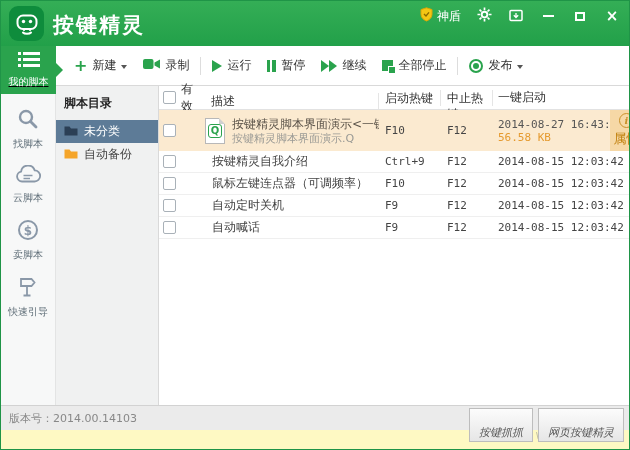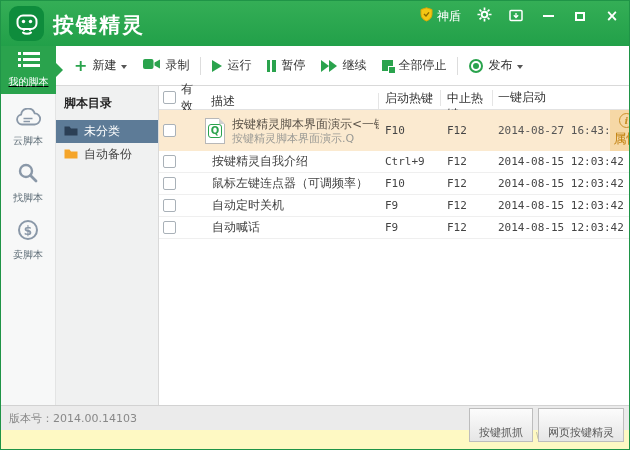--- a/index.html
+++ b/index.html
@@ -89,21 +89,21 @@
   .props-tab .lbl { font-size:13px; color:#bf7d07;font-family:Liberation Serif, serif; }
   .row { height:22px; border-bottom:1px solid #efefef; }
   .row .c-desc { color:#444; padding-left:9px; }
 
   
   .statusbar { position:absolute; left:0; top:404px; width:100%; height:25px; background:#ebebeb;
     border-top:1px solid #d2d2d2; display:flex; align-items:center; z-index:6; }
   .version { font-size:11px; color:#888; padding-left:8px; }
   .sb-buttons { position:absolute; right:5px; top:2px; display:flex; gap:5px; }
   .sb-buttons button { font-family:inherit; font-size:11px; color:#555; height:21px; padding:16px 9px;
-    background:linear-gradient(#fcfcfc,#e6e6e6); border:1px solid #bdbdbd; cursor:pointer; }
+    background:linear-gradient(#fcfcfc,#e6e6e6); border:1px solid #bdbdbd; cursor:pointer;font-style:italic; }
 
   
   .watermark { position:absolute; right:4px; bottom:8px; z-index:5; text-align:center; pointer-events:none; }
   .wm-main { font-size:37px; font-weight:800; letter-spacing:3px;
     color:rgba(125,130,135,0.38); -webkit-text-stroke:1.5px rgba(105,110,115,0.65);
     text-shadow:1px 1px 0 rgba(255,255,255,0.6); line-height:1; }
   .wm-sub { font-size:9px; letter-spacing:2px; color:rgba(140,140,140,0.55); margin-top:3px; }
 </style>
 </head>
 <body>
@@ -168,44 +168,53 @@
           <rect x="0" y="6" width="3" height="3" fill="#fff"></rect>
             <rect x="5" y="6" width="17" height="3" fill="#fff"></rect>
           <rect x="0" y="12" width="3" height="3" fill="#fff"></rect>
             <rect x="5" y="12" width="17" height="3" fill="#fff"></rect>
         </svg>
       </span>
       <span class="lbl">我的脚本</span>
     </div>
     <div class="side-item">
       <span>
+        <svg width="22" height="22" viewBox="0 0 22 22">
+          <circle cx="9" cy="9" r="6" fill="none" stroke="#8a98a8" stroke-width="2.4"></circle>
+          <path d="M13.5 13.5L19 19" stroke="#8a98a8" stroke-width="2.8" stroke-linecap="round"></path>
+        </svg>
+      </span>
+      <span class="lbl">找脚本</span>
+    </div>
+    <div class="side-item">
+      <span>
         <svg width="28" height="19" viewBox="0 0 28 19">
           <path d="M8 16.5a5 5 0 0 1-.9-9.9A7 7 0 0 1 20.7 5.4 4.8 4.8 0 0 1 20.5 16.5z" fill="none" stroke="#8a98a8" stroke-width="1.8"></path>
           <path d="M9.5 10.5h9M9.5 13.5h6.5" stroke="#8a98a8" stroke-width="1.4"></path>
         </svg>
       </span>
       <span class="lbl">云脚本</span>
     </div>
     <div class="side-item">
       <span>
         <svg width="22" height="22" viewBox="0 0 22 22">
-          <circle cx="9" cy="9" r="6" fill="none" stroke="#8a98a8" stroke-width="2.4"></circle>
-          <path d="M13.5 13.5L19 19" stroke="#8a98a8" stroke-width="2.8" stroke-linecap="round"></path>
-        </svg>
-      </span>
-      <span class="lbl">找脚本</span>
-    </div>
-    <div class="side-item">
-      <span>
-        <svg width="22" height="22" viewBox="0 0 22 22">
           <circle cx="11" cy="11" r="9" fill="none" stroke="#8a98a8" stroke-width="2"></circle>
           <text x="11" y="15.5" text-anchor="middle" font-size="12" font-weight="bold" fill="#8a98a8" font-family="DejaVu Sans,sans-serif">$</text>
         </svg>
       </span>
       <span class="lbl">卖脚本</span>
+    </div>
+    <div class="side-item">
+      <span>
+        <svg width="22" height="22" viewBox="0 0 22 22">
+          <path d="M4 3h10.5l3 3.5-3 3.5H4z" fill="none" stroke="#8a98a8" stroke-width="1.8"></path>
+          <path d="M10 10.5V19M6.5 19.5h7" stroke="#8a98a8" stroke-width="1.8"></path>
+        </svg>
+      </span>
+      <span class="lbl">快速引导</span>
     </div>
   </div>
 
   <div class="toolbar">
     <button class="tbtn">
       <span class="ic-plus">+</span>
       <span>新建</span>
       <span class="caret"></span>
     </button>
     <button class="tbtn">
@@ -292,20 +301,21 @@
           </span>
         <span class="desc-lines">
           <div class="t1">按键精灵脚本界面演示&lt;一键启动&gt;</div>
           <div class="t2">按键精灵脚本界面演示.Q</div>
         </span>
       </span>
       <span class="c-start mono">F10</span>
       <span class="c-stop mono">F12</span>
       <span class="c-mod mod-lines mono">
         <div class="d1">2014-08-27 16:43:20</div>
+        <div class="d2">56.58 KB</div>
       </span>
       <span class="props-tab">
         <span class="info-ic">i</span>
         <span class="lbl">属性</span>
       </span>
     </div>
 
     <div class="trow row">
       <span class="c-valid">
           <span class="cb"></span>

